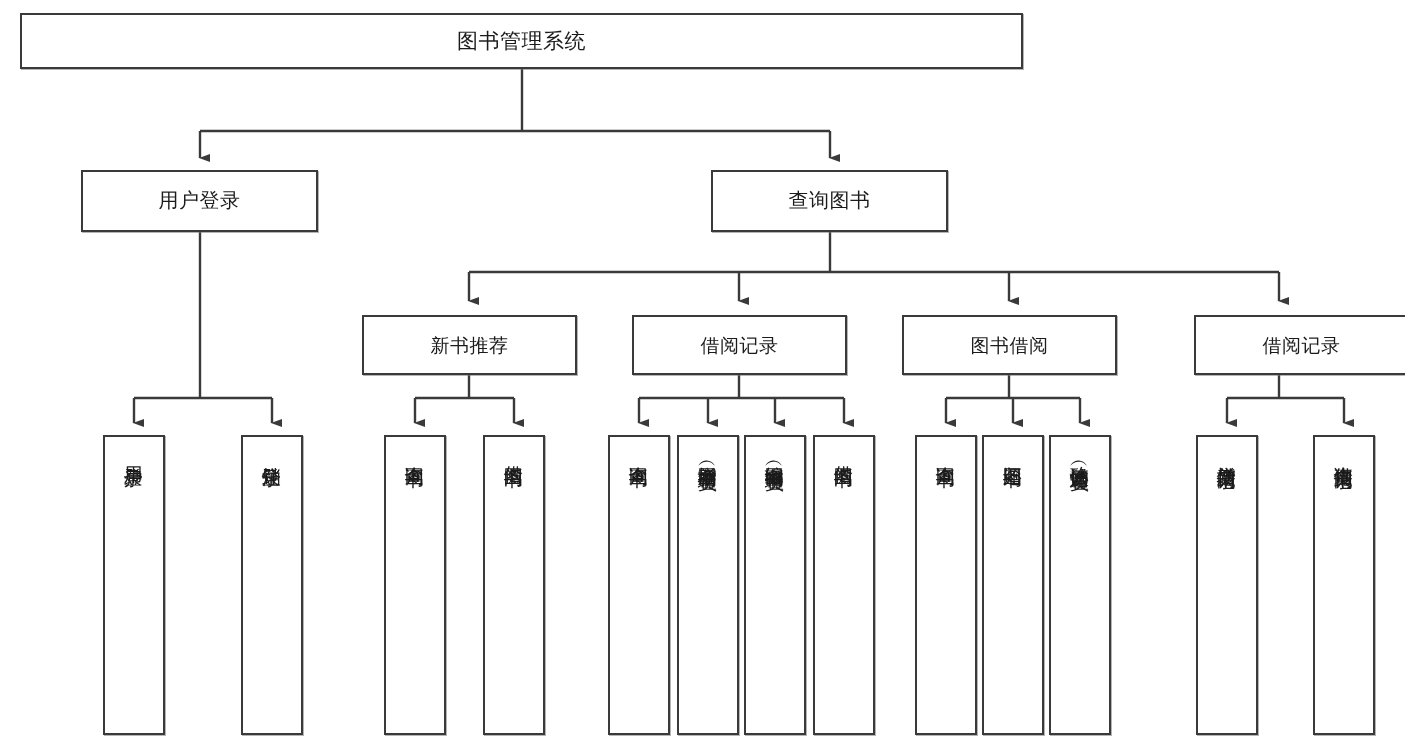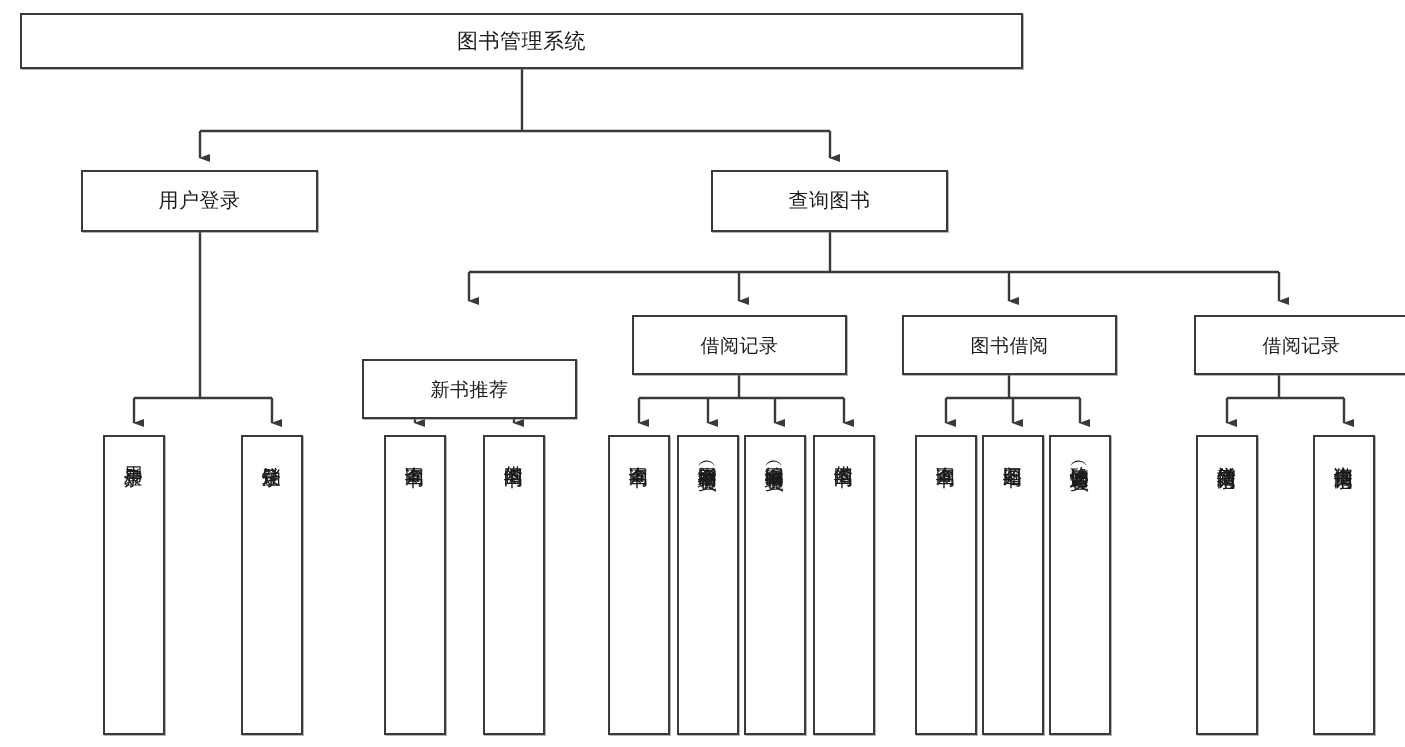--- a/index.html
+++ b/index.html
@@ -130,21 +130,21 @@
     <span class="label">图书管理系统</span>
   </div>
 
   <div class="node node-l2" style="left:81px; top:170px; width:237px; height:62px;">
     <span class="label">用户登录</span>
   </div>
   <div class="node node-l2" style="left:711px; top:170px; width:237px; height:62px;">
     <span class="label">查询图书</span>
   </div>
 
-  <div class="node node-l3" style="left:362px; top:315px; width:215px; height:60px;margin-top:44px;">
+  <div class="node node-l3" style="left:362px; top:315px; width:215px; height:60px;">
     <span class="label">新书推荐</span>
   </div>
   <div class="node node-l3" style="left:632px; top:315px; width:215px; height:60px;">
     <span class="label">借阅记录</span>
   </div>
   <div class="node node-l3" style="left:902px; top:315px; width:215px; height:60px;">
     <span class="label">图书借阅</span>
   </div>
   <div class="node node-l3" style="left:1172px; top:315px; width:215px; height:60px;margin-left:22px;">
     <span class="label">借阅记录</span>

